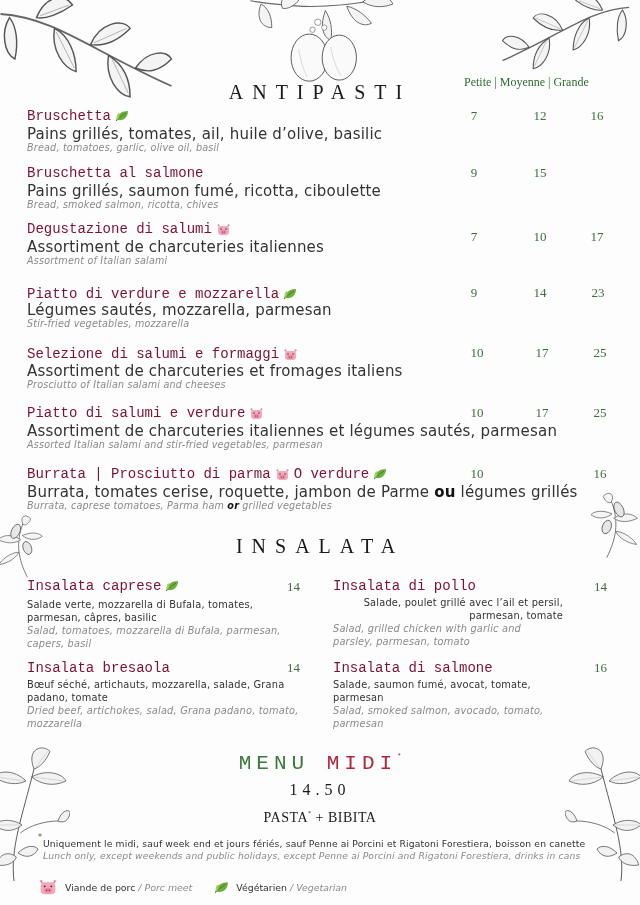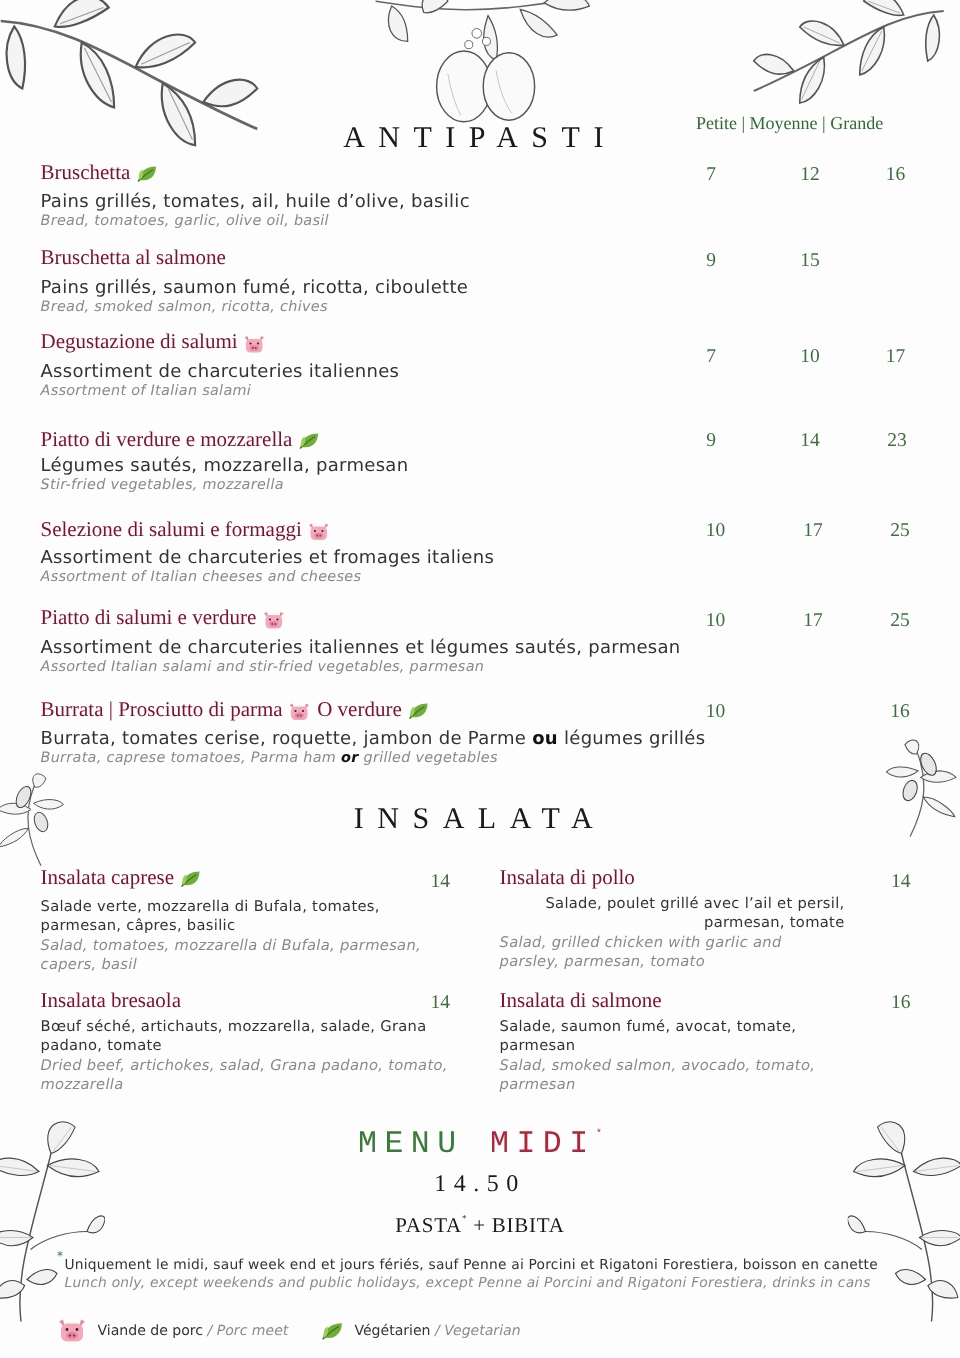--- a/index.html
+++ b/index.html
@@ -13,24 +13,24 @@
     position: absolute; font-family: "Liberation Serif", "DejaVu Serif", serif;
     font-size: 20px; letter-spacing: 9px; color: #1a1a1a; text-align: center;
   }
   .size-header {
     position: absolute; left: 464px; top: 75px; font-family: "Liberation Serif", serif;
     font-size: 12px; color: #2f6b2f; white-space: nowrap;
   }
 
   .item { position: absolute; left: 27px; width: 600px; }
   .item-name {
-    font-family: Liberation Serif, serif; font-size: 14px;
+    font-family: Liberation Mono, monospace; font-size: 14px;
     color: #7d1130; white-space: nowrap; display: flex; align-items: center; gap: 4px; height: 18px;
   }
-  .desc-fr { font-family: "DejaVu Sans", sans-serif; font-size: 12px; color: #333; line-height: 13px; letter-spacing: 0.2px; }
+  .desc-fr { font-family: "DejaVu Sans", sans-serif; font-size: 15px; color: #333; line-height: 13px; letter-spacing: 0.2px; }
   .desc-en { font-family: "DejaVu Sans", sans-serif; font-size: 9.6px; color: #8a8a8a; font-style: italic; line-height: 13px; letter-spacing: 0.2px; }
   .desc-fr b, .desc-en b { color: #111; font-weight: bold; }
 
   .price { position: absolute; font-family: "Liberation Serif", serif; font-size: 13px; color: #3e6e3e; text-align: center; width: 30px; }
 
   .leaf-icon { display: inline-block; width: 14px; height: 12px; }
   .pig-icon { display: inline-block; width: 15px; height: 13px; }
 
   .salad { position: absolute; width: 275px; }
   .salad .item-name { font-size: 14px; }
@@ -241,21 +241,21 @@
 <div class="price" style="left:583px; top:285px;">23</div>
 
 <div class="item" style="top:345px;">
   <div class="item-name">
       <span>Selezione di salumi e formaggi</span>
       <svg class="pig-icon">
         <use href="#pig"></use>
       </svg>
     </div>
   <div class="desc-fr" style="margin-top:2px;">Assortiment de charcuteries et fromages italiens</div>
-  <div class="desc-en">Assortment of Italian cheeses and cheeses</div>
+  <div class="desc-en">Prosciutto of Italian salami and cheeses</div>
 </div>
 <div class="price" style="left:462px; top:345px;">10</div>
 <div class="price" style="left:527px; top:345px;">17</div>
 <div class="price" style="left:585px; top:345px;">25</div>
 
 <div class="item" style="top:404px;">
   <div class="item-name">
       <span>Piatto di salumi e verdure</span>
       <svg class="pig-icon">
         <use href="#pig"></use>

